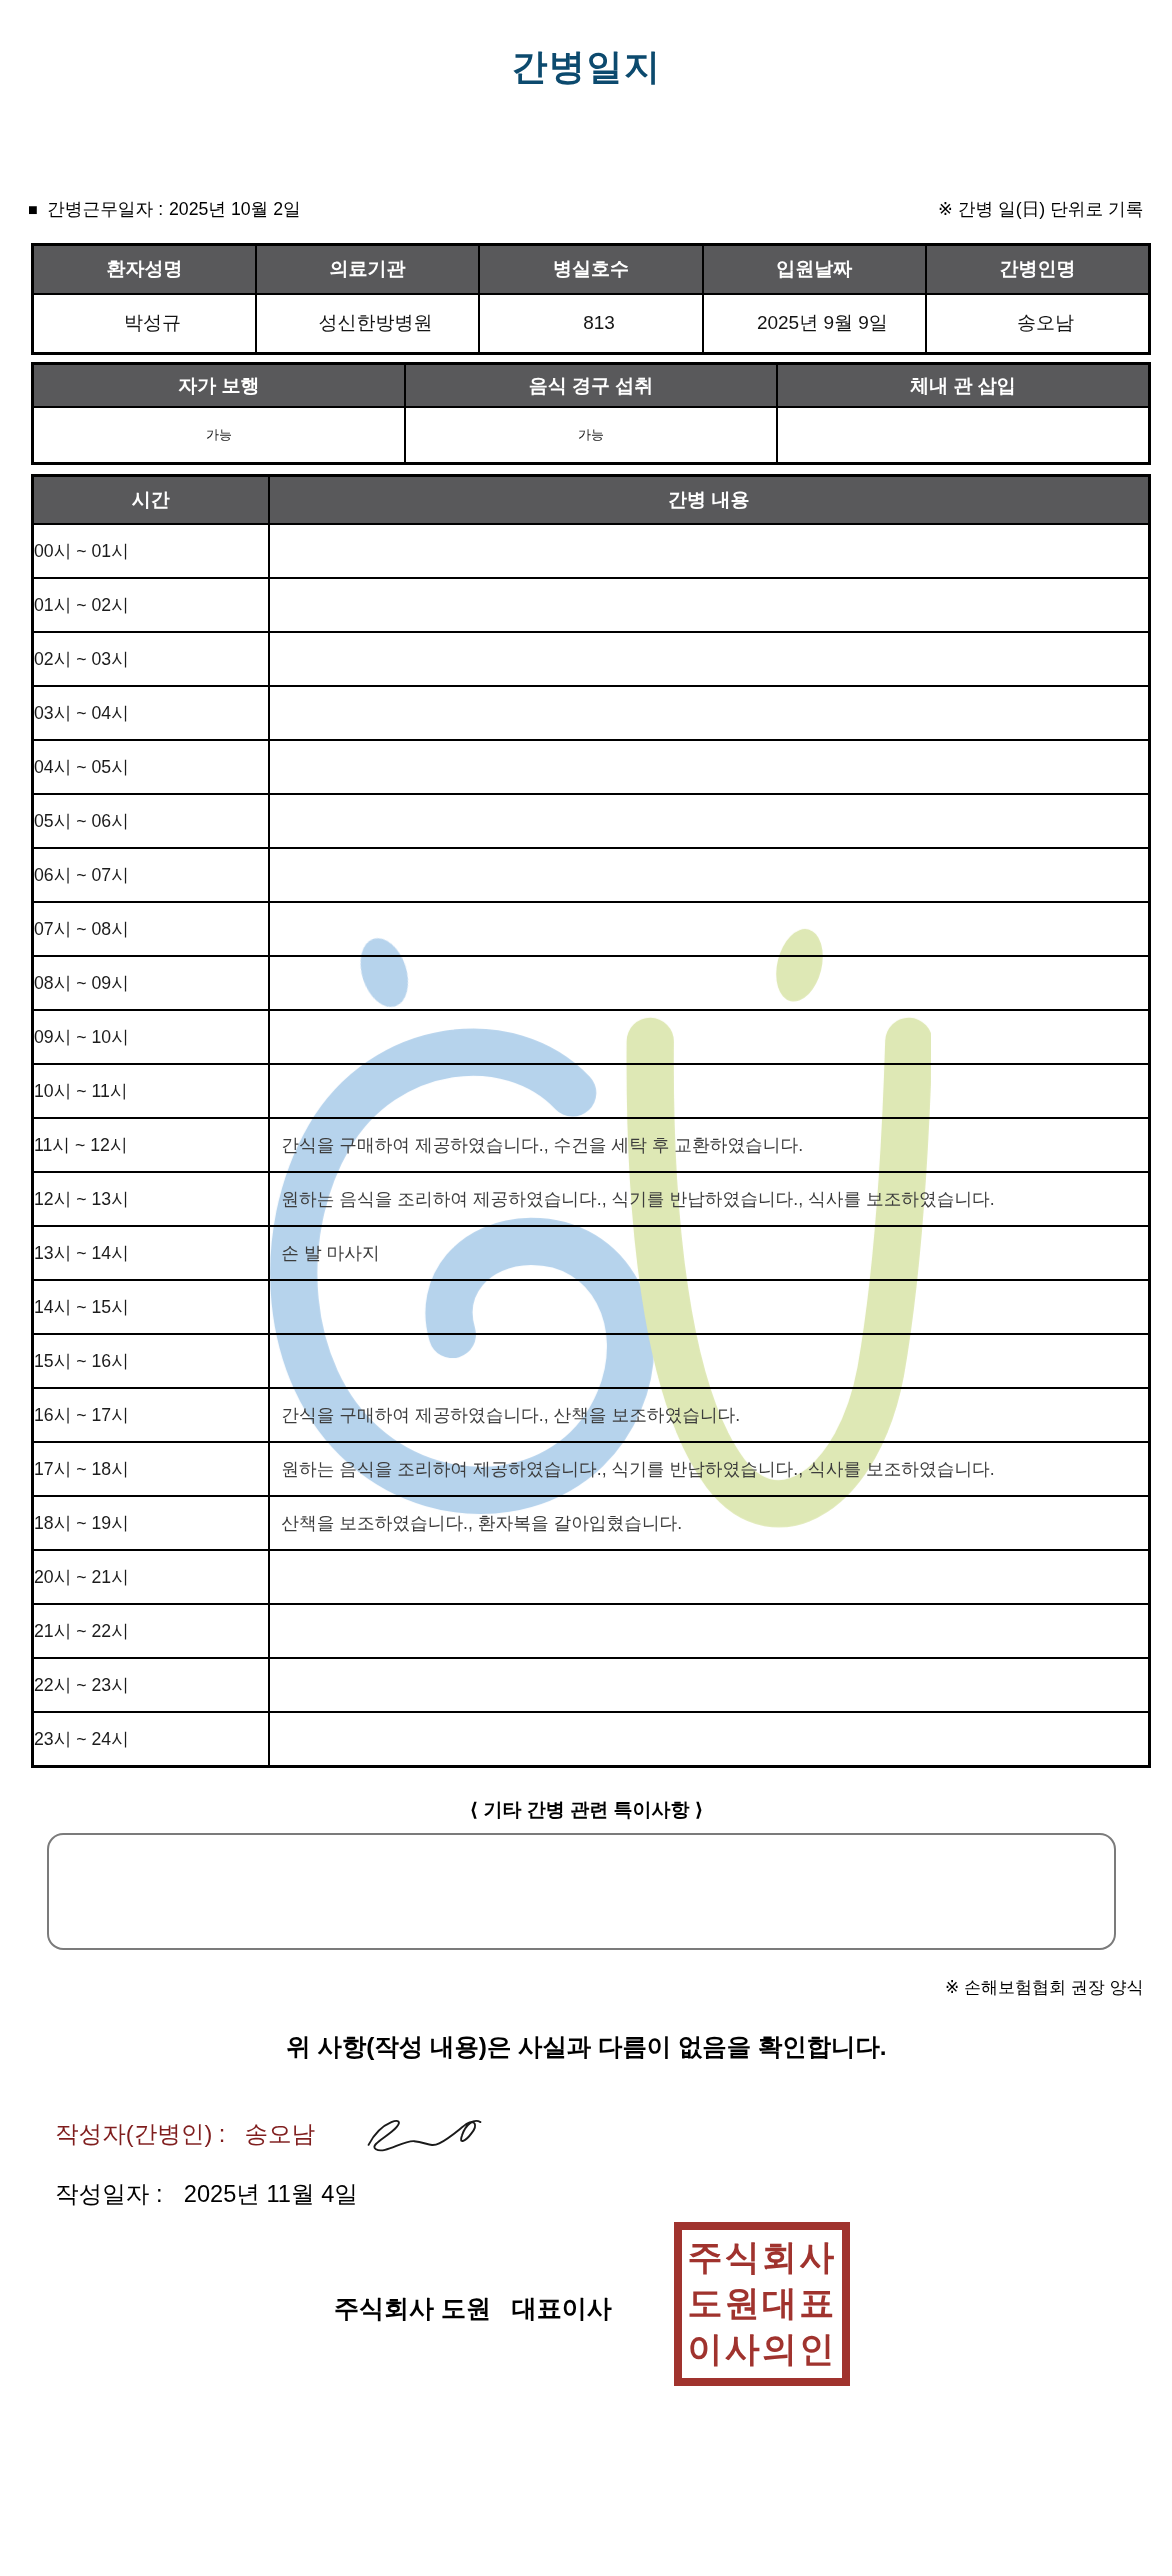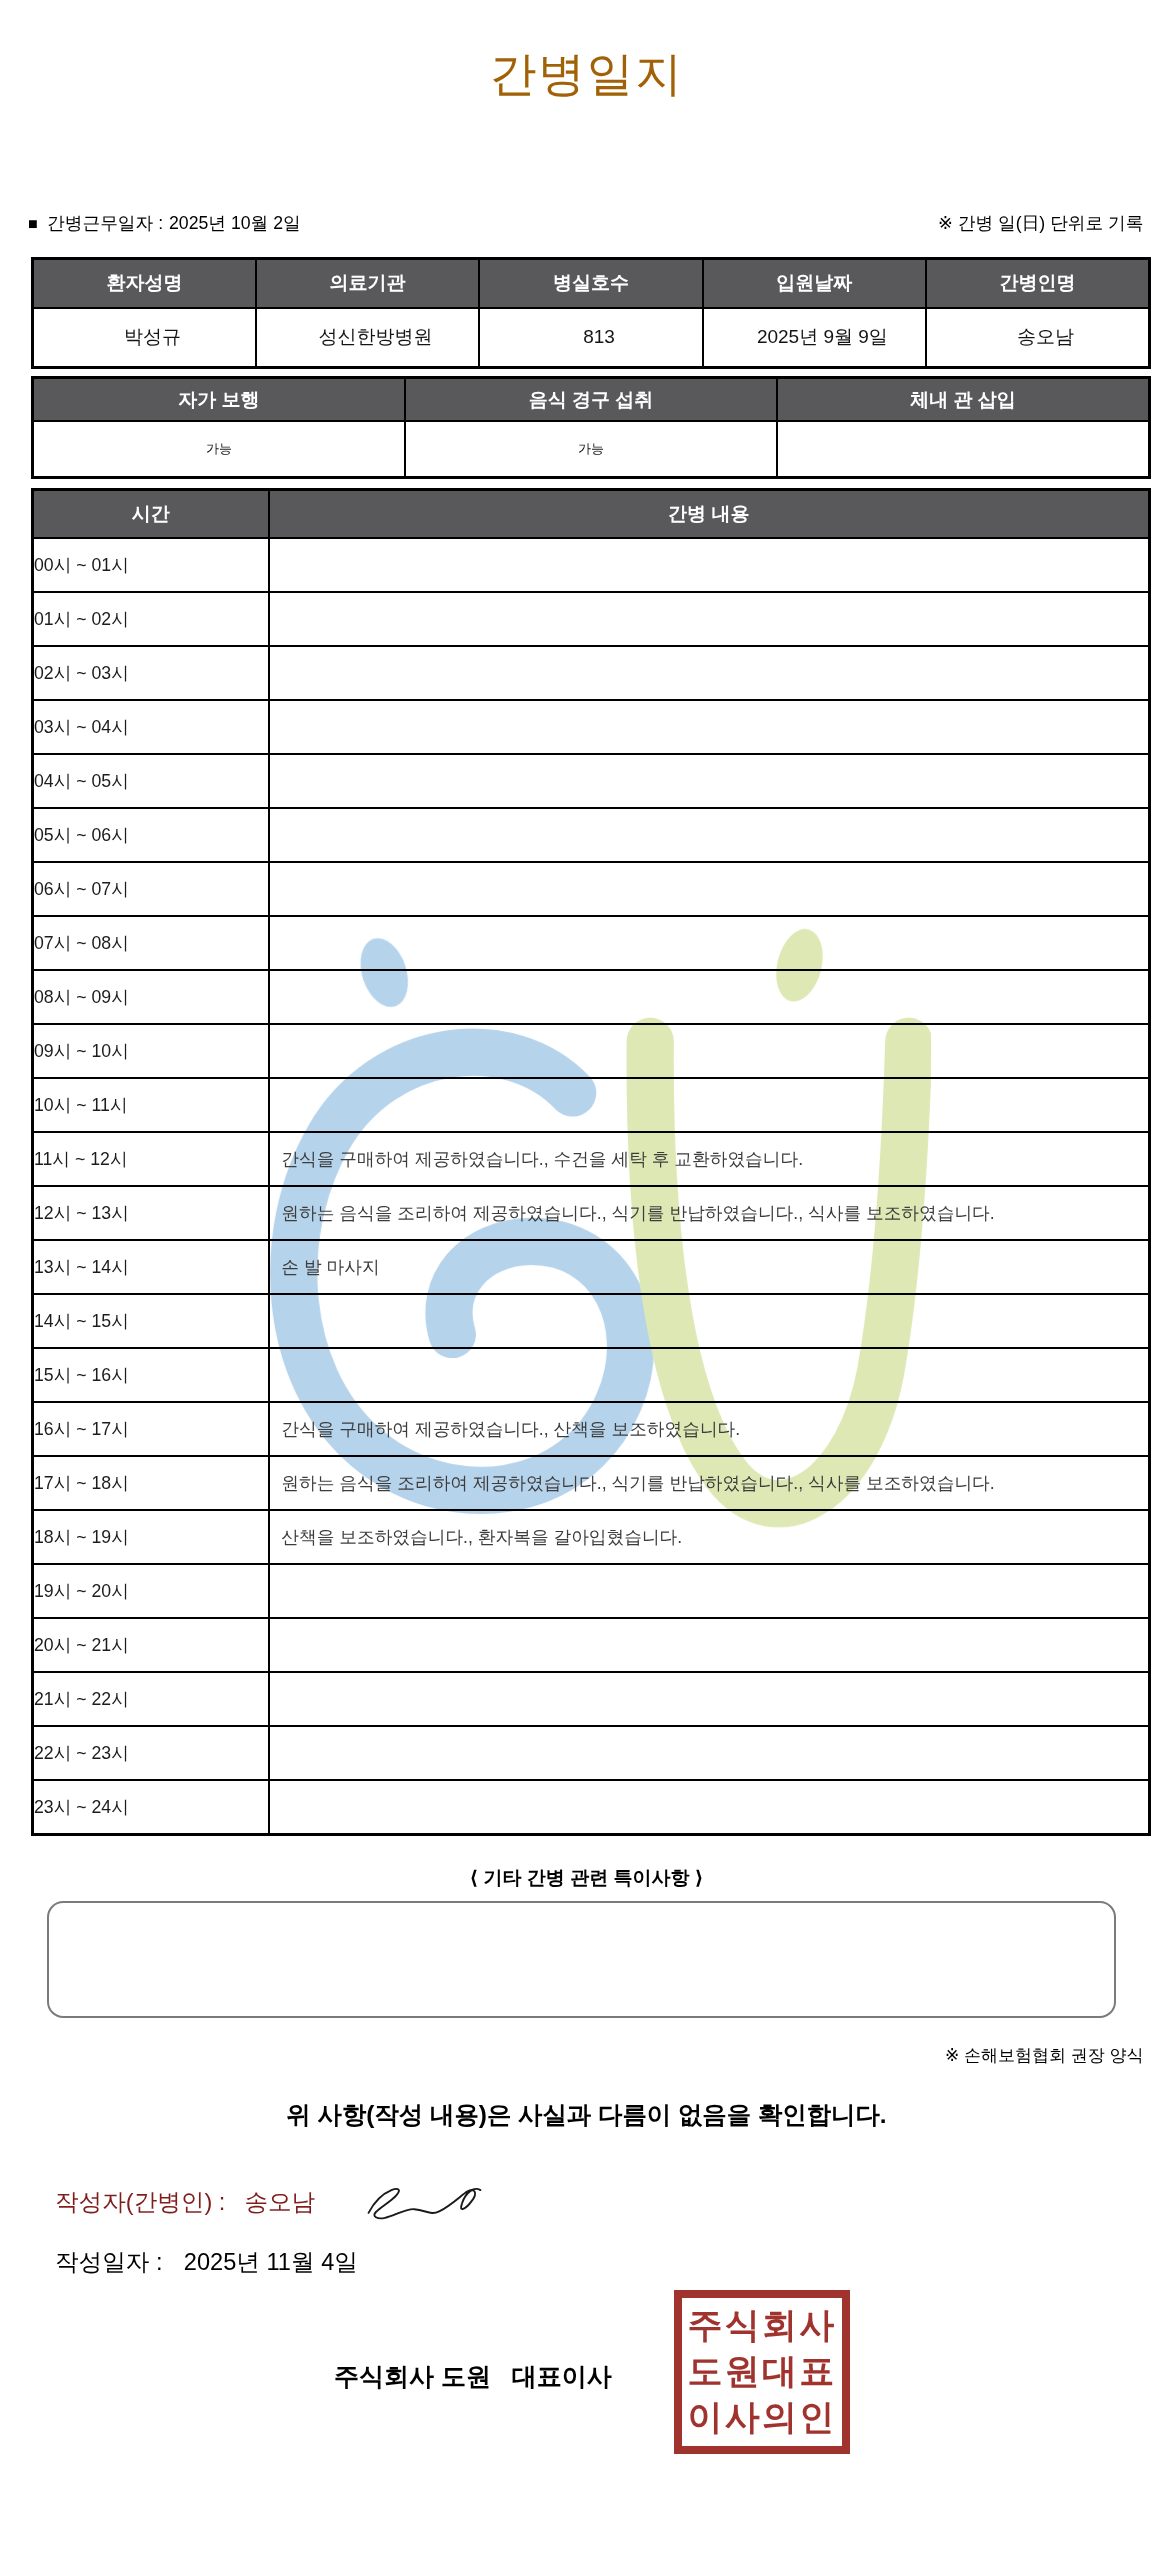--- a/index.html
+++ b/index.html
@@ -4,21 +4,21 @@
 <style>
   * { margin:0; padding:0; box-sizing:border-box; }
   html,body { background:#ffffff; }
   body { font-family:"Liberation Sans","DejaVu Sans",sans-serif; color:#111; }
   .page { position:relative; width:1173px; height:2576px; background:#fff; overflow:hidden; }
 
   .watermark { position:absolute; left:266px; top:912px; z-index:0; }
 
   .content { position:relative; z-index:1; }
 
-  .title { padding-top:43px; text-align:center; font-size:47px; font-weight:normal; letter-spacing:1.5px; color:#a16207; }
+  .title { padding-top:43px; text-align:center; font-size:36px; font-weight:bold; letter-spacing:1.5px; color:#0c4a6e; }
 
   .meta-row { margin:105px 29.5px 0 28px; display:flex; justify-content:space-between; align-items:flex-end; font-size:17.7px; color:#000; height:23.6px; }
   .meta-left .sq { font-size:16.2px; margin-right:4.4px; }
   .meta-left .lbl { font-weight:normal; }
   .meta-left .val { margin-left:1px; }
 
   table { border-collapse:collapse; table-layout:fixed; }
   .info-table, .status-table, .care-table { margin-left:31px; width:1120px;border-radius:10px; }
   .info-table { margin-top:22px; }
   .status-table { margin-top:7.4px; }
@@ -201,24 +201,20 @@
           </tr>
           <tr>
             <td class="time-cell">17시 ~ 18시</td>
             <td class="content-cell">원하는 음식을 조리하여 제공하였습니다., 식기를 반납하였습니다., 식사를 보조하였습니다.</td>
           </tr>
           <tr>
             <td class="time-cell">18시 ~ 19시</td>
             <td class="content-cell">산책을 보조하였습니다., 환자복을 갈아입혔습니다.</td>
           </tr>
           <tr>
-            <td class="time-cell">19시 ~ 20시</td>
-            <td class="content-cell"></td>
-          </tr>
-          <tr>
             <td class="time-cell">20시 ~ 21시</td>
             <td class="content-cell"></td>
           </tr>
           <tr>
             <td class="time-cell">21시 ~ 22시</td>
             <td class="content-cell"></td>
           </tr>
           <tr>
             <td class="time-cell">22시 ~ 23시</td>
             <td class="content-cell"></td>

